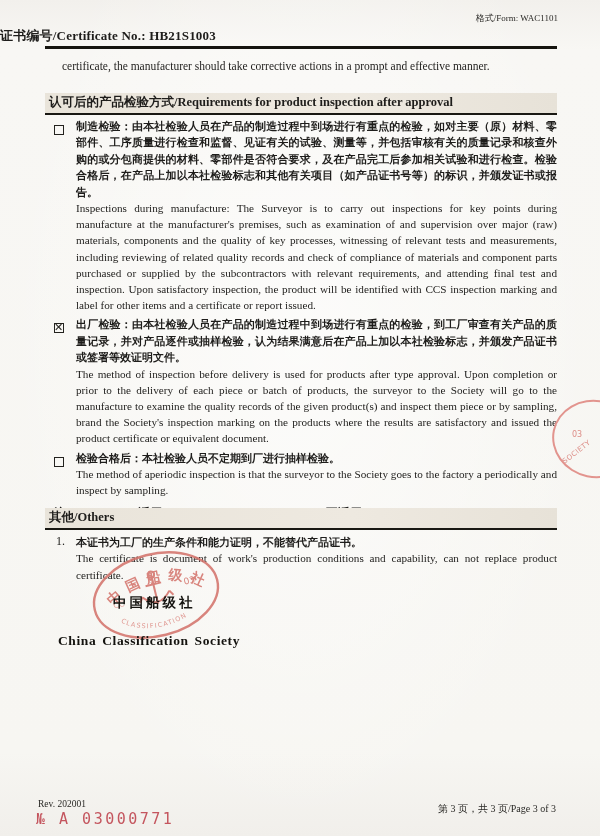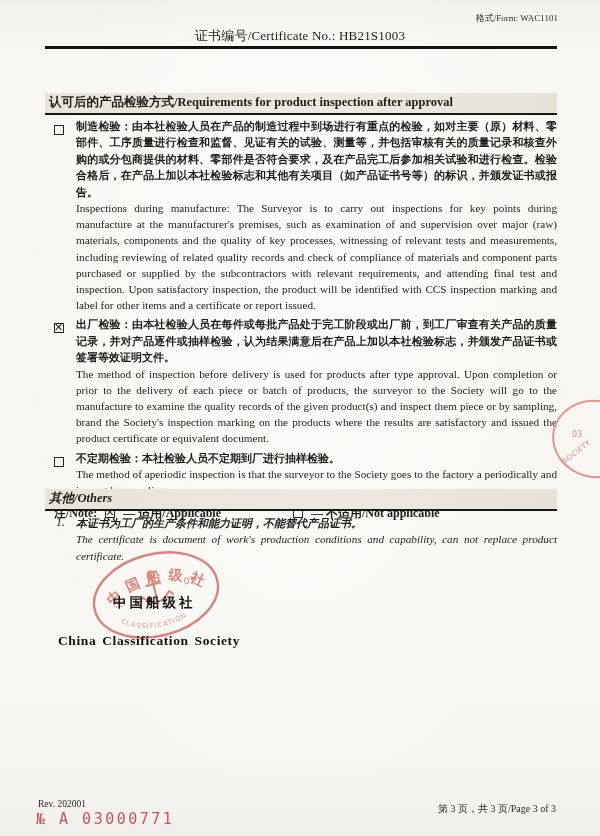--- a/index.html
+++ b/index.html
@@ -5,31 +5,31 @@
   * { margin:0; padding:0; box-sizing:border-box; }
   html,body { width:600px; height:836px; }
   body { font-family:"Liberation Serif", serif; color:#1e1d1b; }
   .page {
     position:relative; width:600px; height:836px; overflow:hidden;
     background:
       radial-gradient(ellipse at 50% 40%, rgba(255,255,255,.6), rgba(0,0,0,0) 70%),
       linear-gradient(180deg,#f2f0ec 0%, #f8f7f4 6%, #f7f6f2 90%, #f1efeb 100%);
   }
   .form-label { position:absolute; top:12px; right:42px; font-size:9px; color:#2a2926; }
-  .cert-no { position:absolute; top:27px; left:0; width:100%; text-align:center;
-             font-size:13px; font-weight:normal; letter-spacing:.2px; }
+  .cert-no { position:absolute; top:27px; left:0; width:100%; 
+             font-size:13px; font-weight:bold; letter-spacing:.2px; }
   .cert-rule { position:absolute; top:46px; left:45px; width:512px; height:3px; background:#15140f; }
   .intro { position:absolute; top:60px; left:62px; width:480px; font-size:11.5px; }
 
   .sec { position:absolute; left:45px; width:512px; }
   .sec-bar { font-size:12.5px; font-weight:bold; padding:1px 4px 2px 4px;
              background:linear-gradient(90deg,#e9e4da,#eee9e0 60%,#e7e2d8);
              border-bottom:2.2px solid #191813; }
   .sec1 { top:93px; }
-  .sec2 { top:489px;font-style:italic; }
+  .sec2 { top:508px; }
 
   .item { display:flex; margin-top:3px; }
   .ckcol { width:31px; flex:none; padding-left:9px; padding-top:3px; }
   .ckbox { display:inline-block; width:10px; height:10px; border:1.4px solid #23221e;
            position:relative; background:transparent; }
   .ckbox.checked::before { content:"✕"; position:absolute; left:-1px; top:-3px;
            font-size:11px; font-weight:bold; color:#23221e;
            font-family:"DejaVu Sans", sans-serif; }
   .itext { flex:1; }
   .zh { font-size:11px; line-height:16.4px; font-weight:600; text-align:justify;
@@ -68,50 +68,51 @@
   .footer-page { position:absolute; right:44px; top:802px; font-size:10px; color:#2a2926; }
 </style>
 </head>
 <body>
 
 <div class="page">
 
   <div class="form-label">格式/Form: WAC1101</div>
   <div class="cert-no">证书编号/Certificate No.: HB21S1003</div>
   <div class="cert-rule"></div>
+  <div class="intro">certificate, the manufacturer should take corrective actions in a prompt and effective manner.</div>
 
   <div class="sec sec1">
     <div class="sec-bar">认可后的产品检验方式/Requirements for product inspection after approval</div>
 
     <div class="item">
       <div class="ckcol">
         <span class="ckbox"></span>
       </div>
       <div class="itext">
         <p class="zh">制造检验：由本社检验人员在产品的制造过程中到场进行有重点的检验，如对主要（原）材料、零部件、工序质量进行检查和监督、见证有关的试验、测量等，并包括审核有关的质量记录和核查外购的或分包商提供的材料、零部件是否符合要求，及在产品完工后参加相关试验和进行检查。检验合格后，在产品上加以本社检验标志和其他有关项目（如产品证书号等）的标识，并颁发证书或报告。</p>
         <p class="en">Inspections during manufacture: The Surveyor is to carry out inspections for key points during manufacture at the manufacturer's premises, such as examination of and supervision over major (raw) materials, components and the quality of key processes, witnessing of relevant tests and measurements, including reviewing of related quality records and check of compliance of materials and component parts purchased or supplied by the subcontractors with relevant requirements, and attending final test and inspection. Upon satisfactory inspection, the product will be identified with CCS inspection marking and label for other items and a certificate or report issued.</p>
       </div>
     </div>
 
     <div class="item">
       <div class="ckcol">
         <span class="ckbox checked"></span>
       </div>
       <div class="itext">
-        <p class="zh">出厂检验：由本社检验人员在每件或每批产品处于完工阶段或出厂前，到工厂审查有关产品的质量记录，并对产品逐件或抽样检验，认为结果满意后在产品上加以本社检验标志，并颁发产品证书或签署等效证明文件。</p>
+        <p class="zh">出厂检验：由本社检验人员在产品的制造过程中到场进行有重点的检验，到工厂审查有关产品的质量记录，并对产品逐件或抽样检验，认为结果满意后在产品上加以本社检验标志，并颁发产品证书或签署等效证明文件。</p>
         <p class="en">The method of inspection before delivery is used for products after type approval. Upon completion or prior to the delivery of each piece or batch of products, the surveyor to the Society will go to the manufacture to examine the quality records of the given product(s) and inspect them piece or by sampling, brand the Society's inspection marking on the products where the results are satisfactory and issued the product certificate or equivalent document.</p>
       </div>
     </div>
 
     <div class="item">
       <div class="ckcol">
         <span class="ckbox"></span>
       </div>
       <div class="itext">
-        <p class="zh">不定期检验：本社检验人员不定期到厂进行抽样检验。</p>
+        <p class="zh">检验合格后：本社检验人员不定期到厂进行抽样检验。</p>
         <p class="en">The method of aperiodic inspection is that the surveyor to the Society goes to the factory a periodically and inspect by sampling.</p>
       </div>
     </div>
 
     <div class="note-line">
       <span>注/Note:</span>
       <span class="ckbox checked"></span>
       <span>— 适用/Applicable</span>
       <span class="note-gap"></span>
       <span class="ckbox"></span>

